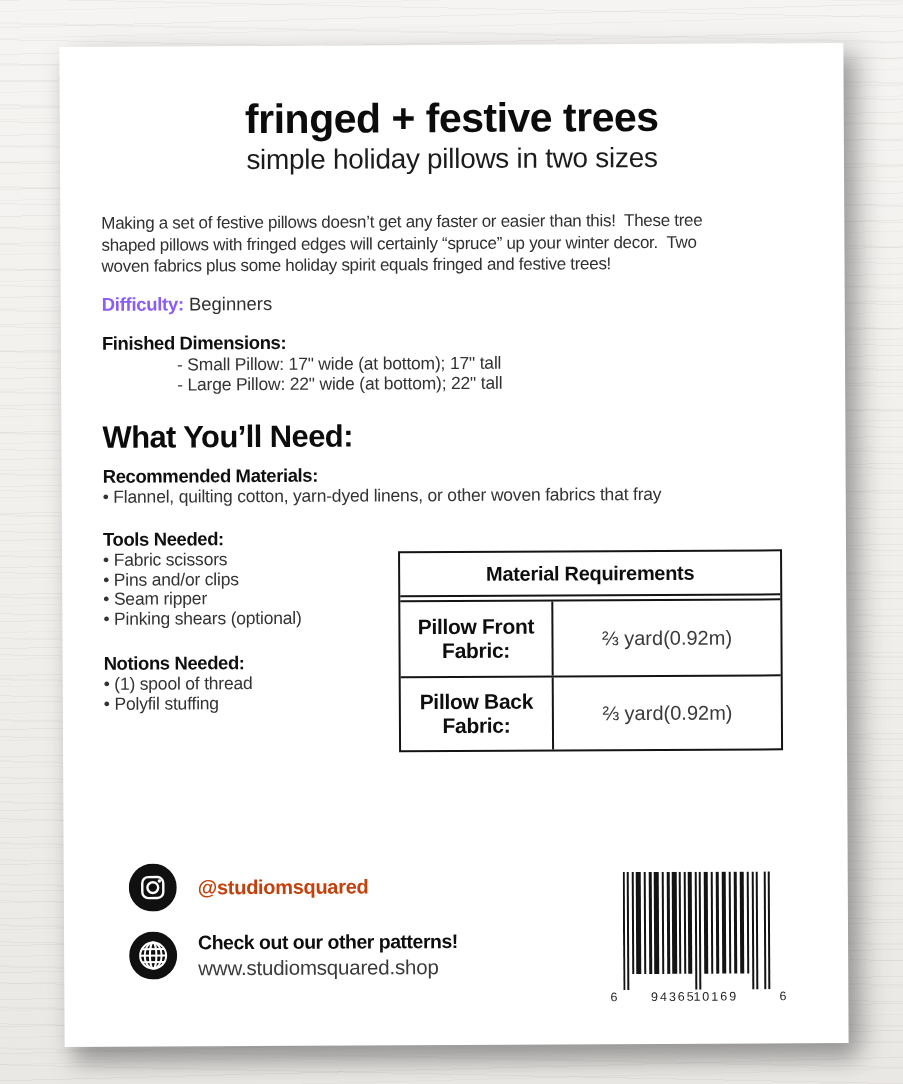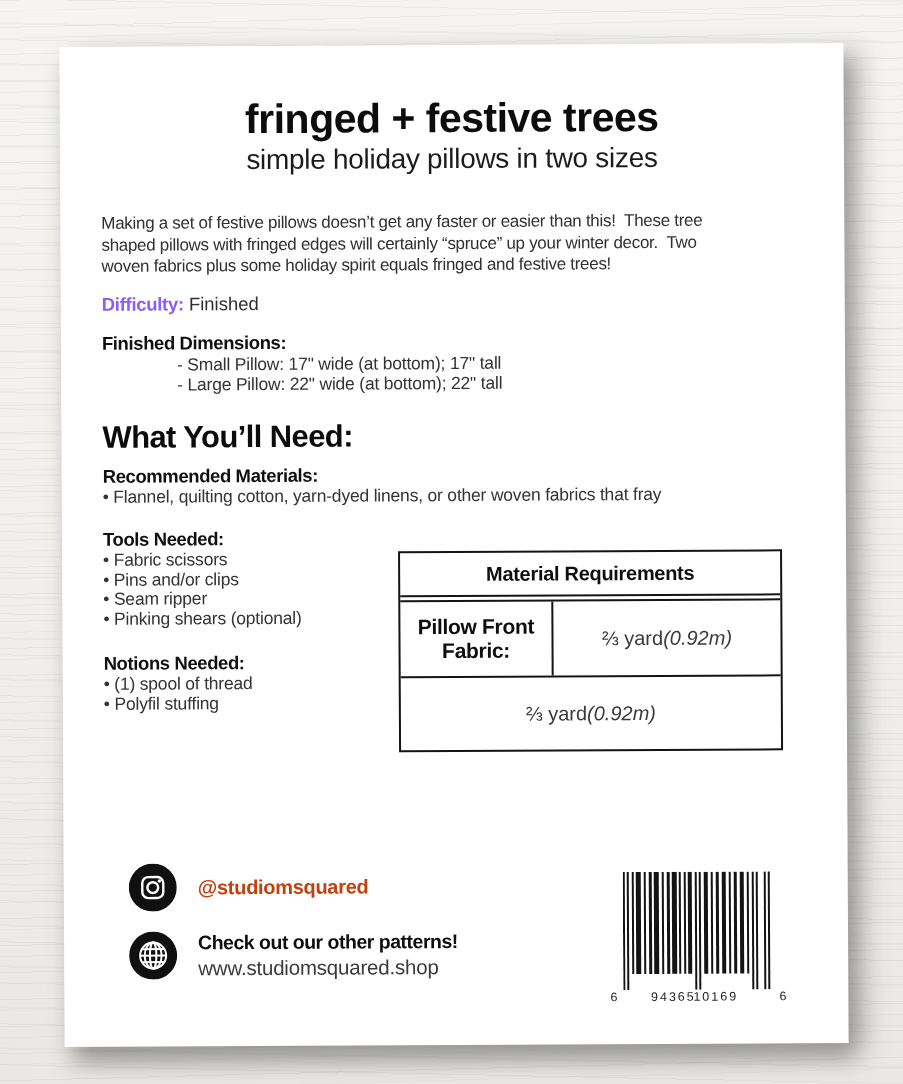--- a/index.html
+++ b/index.html
@@ -38,21 +38,21 @@
   
   .mr-table { position:absolute; left:336px; top:506px; width:384px; border:2px solid #141414; background:#fff; }
   .mr-head { height:44px; border-bottom:2px solid #141414; display:flex; align-items:center; justify-content:center;
              font-size:20px; font-weight:bold; color:#0e0e0e; letter-spacing:-0.3px; }
   .mr-body { border-top:2px solid #141414; margin-top:3px; }
   .mr-row { display:flex; height:74px; }
   .mr-row + .mr-row { border-top:2px solid #141414; }
   .mr-label { width:153px; border-right:2px solid #141414; display:flex; align-items:center; justify-content:center;
               text-align:center; font-weight:bold; font-size:21px; line-height:24px; color:#0e0e0e; padding:0 14px; letter-spacing:-0.3px; }
   .mr-value { flex:1; display:flex; align-items:center; justify-content:center; font-size:20px; color:#3a3a3a; }
-  .mr-value .metric { font-style:italic; margin-left:0; }
+  .mr-value .metric { margin-left:0; }
   
   .circle-icon { position:absolute; width:48px; height:48px; }
   .ig-icon { left:65px; top:817px; }
   .globe-icon { left:65px; top:885px; }
   .ig-text { position:absolute; left:134px; top:817px; height:48px; display:flex; align-items:center;
              font-size:20px; font-weight:bold; color:#c2410c; letter-spacing:-0.3px; }
   .web-text { position:absolute; left:134px; top:884px; }
   .web-cta { font-size:19.5px; font-weight:bold; color:#0e0e0e; line-height:25px; letter-spacing:-0.5px; }
   .web-url { font-size:20.5px; color:#3a3a3a; line-height:26px; letter-spacing:-0.2px; }
   
@@ -73,21 +73,21 @@
   <div class="subtitle">simple holiday pillows in two sizes</div>
 
   <div class="intro">
     <div class="intro-line">Making a set of festive pillows doesn’t get any faster or easier than this!  These tree</div>
     <div class="intro-line">shaped pillows with fringed edges will certainly “spruce” up your winter decor.  Two</div>
     <div class="intro-line">woven fabrics plus some holiday spirit equals fringed and festive trees!</div>
   </div>
 
   <div class="kv">
     <span class="b">Difficulty:</span>
-    <span>Finished</span>
+    <span>Beginners</span>
   </div>
 
   <div class="dim-h">Finished Dimensions:</div>
   <div class="dim-item">- Small Pillow: 17" wide (at bottom); 17" tall</div>
   <div class="dim-item">- Large Pillow: 22" wide (at bottom); 22" tall</div>
 
   <div class="big-h">What You’ll Need:</div>
 
   <div class="sub-h">Recommended Materials:</div>
   <div class="bullet">• Flannel, quilting cotton, yarn-dyed linens, or other woven fabrics that fray</div>
@@ -106,20 +106,21 @@
     <div class="mr-head">Material Requirements</div>
     <div class="mr-body">
       <div class="mr-row">
         <div class="mr-label">Pillow Front Fabric:</div>
         <div class="mr-value">
           <span>⅔ yard</span>
           <span class="metric">(0.92m)</span>
         </div>
       </div>
       <div class="mr-row">
+        <div class="mr-label">Pillow Back Fabric:</div>
         <div class="mr-value">
           <span>⅔ yard</span>
           <span class="metric">(0.92m)</span>
         </div>
       </div>
     </div>
   </div>
 
   <span class="circle-icon ig-icon">
     <svg width="48" height="48" viewBox="0 0 48 48">

